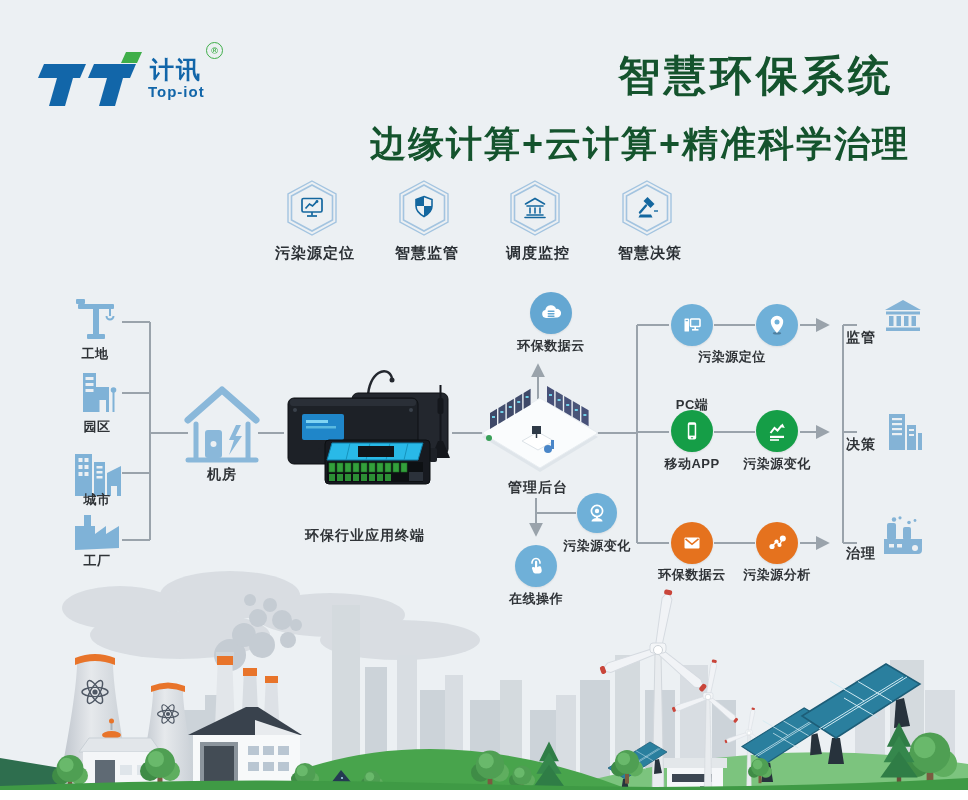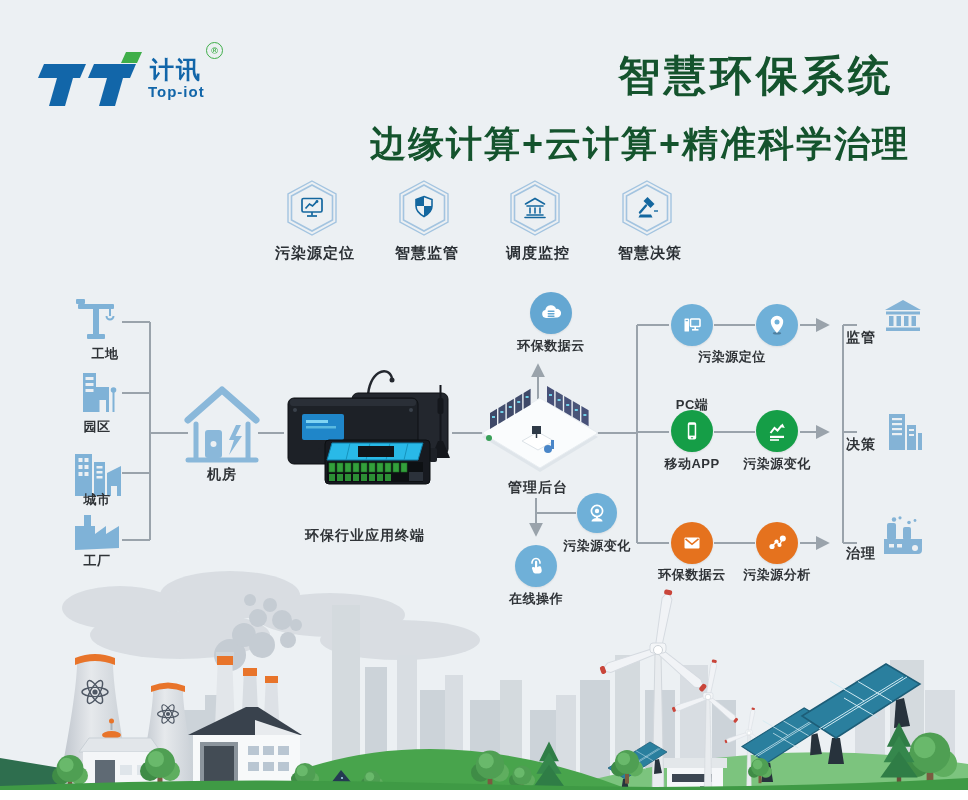--- a/index.html
+++ b/index.html
@@ -309,21 +309,21 @@
 
 <svg class="abs z3" style="left:74px;top:297px" width="46" height="44" viewBox="0 0 46 44" fill="#7fb2d7">
   <rect x="4" y="7" width="36" height="5" rx="1"></rect>
   <rect x="19" y="12" width="6" height="26"></rect>
   <rect x="13" y="37" width="18" height="5" rx="1"></rect>
   <polygon points="19,12 25,12 32,7 26,7"></polygon>
   <line x1="36" y1="12" x2="36" y2="19" stroke="#7fb2d7" stroke-width="2"></line>
   <path d="M32.5,19 a3.5,3.5 0 1 0 7,0" fill="none" stroke="#7fb2d7" stroke-width="2"></path>
   <rect x="2" y="2" width="9" height="5" rx="1"></rect>
 </svg>
-<div class="abs z3 ctr nlbl" style="left:105px;top:345px;text-align:center;">工地</div>
+<div class="abs z3 ctr nlbl" style="left:95px;top:345px;text-align:center;">工地</div>
 
 <svg class="abs z3" style="left:76px;top:370px" width="42" height="44" viewBox="0 0 42 44" fill="#7fb2d7">
   <rect x="7" y="3" width="13" height="39"></rect>
   <rect x="9.5" y="7" width="8" height="3" fill="#ecf0f3"></rect>
     <rect x="9.5" y="13" width="8" height="3" fill="#ecf0f3"></rect>
     <rect x="9.5" y="19" width="8" height="3" fill="#ecf0f3"></rect>
   <rect x="20" y="17" width="13" height="25"></rect>
   <rect x="23.5" y="30" width="6.5" height="12" fill="#ecf0f3"></rect>
   <circle cx="37.5" cy="20" r="2.8"></circle>
     <rect x="36.5" y="22" width="2" height="20"></rect>

